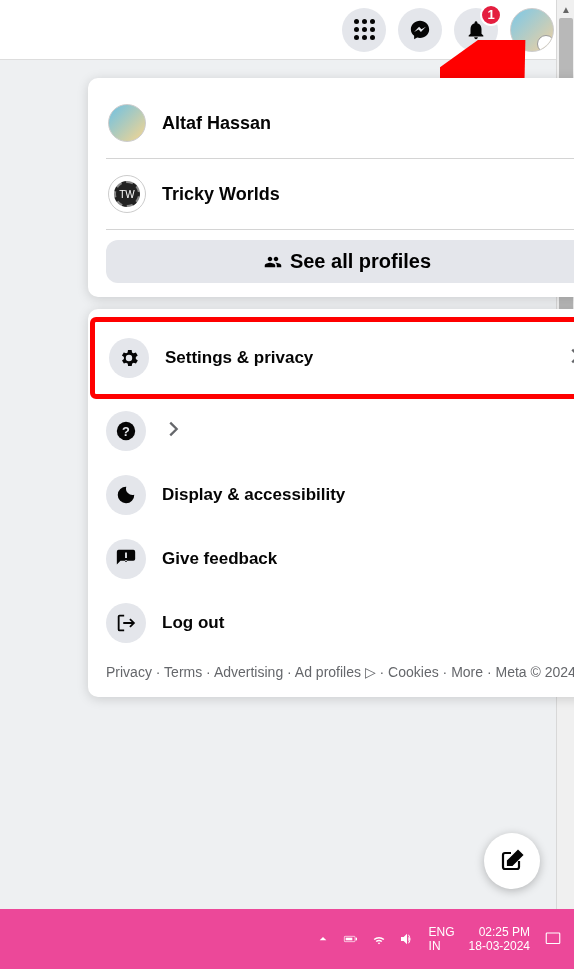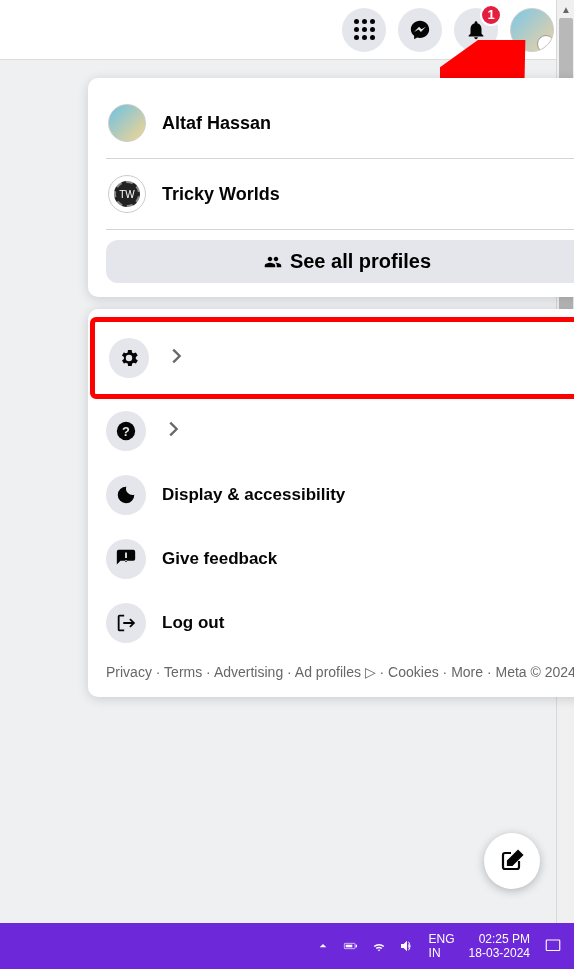--- a/index.html
+++ b/index.html
@@ -40,21 +40,21 @@
 .highlight .menu-item { padding: 16px 14px; }
 
 .footer-links { font-size: 14px; color: #65676b; line-height: 1.6; padding: 6px 4px 0 4px; }
 .footer-links a { color: #65676b; text-decoration: none; cursor: pointer; }
 
 .arrow-annot { position: absolute; top: 40px; left: 440px; pointer-events: none; }
 
 .compose { position: absolute; bottom: 80px; right: 34px; width: 56px; height: 56px; background: #fff; border-radius: 50%; box-shadow: 0 2px 10px rgba(0,0,0,0.25); display: flex; align-items: center; justify-content: center; cursor: pointer; }
 .compose svg { width: 24px; height: 24px; }
 
-.taskbar { position: absolute; bottom: 0; left: 0; width: 100%; height: 46px; background: #6d28d9; display: flex; align-items: center; justify-content: flex-end; color: #fff; padding-right: 12px; gap: 14px; font-size: 13px; }
+.taskbar { position: absolute; bottom: 0; left: 0; width: 100%; height: 60px; background: #ec4899; display: flex; align-items: center; justify-content: flex-end; color: #fff; padding-right: 12px; gap: 14px; font-size: 13px; }
 .taskbar .sysicons { display: flex; gap: 12px; align-items: center; }
 .taskbar svg { width: 16px; height: 16px; fill: #fff; }
 .taskbar .lang { font-size: 12px; line-height: 1.2; text-align: left; }
 .taskbar .clock { font-size: 12px; line-height: 1.2; text-align: right; }
 .grid9 { display: grid; grid-template-columns: repeat(3, 5px); grid-template-rows: repeat(3, 5px); gap: 3px; }
 .grid9 span { width: 5px; height: 5px; background: #050505; border-radius: 50%; }
 </style>
 </head>
 <body>
 
@@ -123,20 +123,21 @@
   </div>
 
   <div class="menu">
     <div class="highlight">
       <div class="menu-item">
         <div class="icon-circle">
             <svg viewBox="0 0 24 24">
               <path d="M19.4 13l.1-1-.1-1 2.1-1.6-2-3.5-2.5 1a7 7 0 0 0-1.7-1l-.4-2.6h-4l-.4 2.6c-.6.3-1.2.6-1.7 1l-2.5-1-2 3.5L6.5 11l-.1 1 .1 1-2.1 1.6 2 3.5 2.5-1c.5.4 1.1.7 1.7 1l.4 2.6h4l.4-2.6c.6-.3 1.2-.6 1.7-1l2.5 1 2-3.5L19.4 13zM12 15.5A3.5 3.5 0 1 1 12 8.5a3.5 3.5 0 0 1 0 7z"></path>
             </svg>
           </div>
+        <div class="menu-label">Settings &amp; privacy</div>
         <div class="chevron"><svg viewBox="0 0 24 24">
               <polyline points="9 5 16 12 9 19"></polyline>
             </svg></div>
       </div>
     </div>
 
     <div class="menu-item">
       <div class="icon-circle">
           <svg viewBox="0 0 24 24">
             <circle cx="12" cy="12" r="10"></circle>

